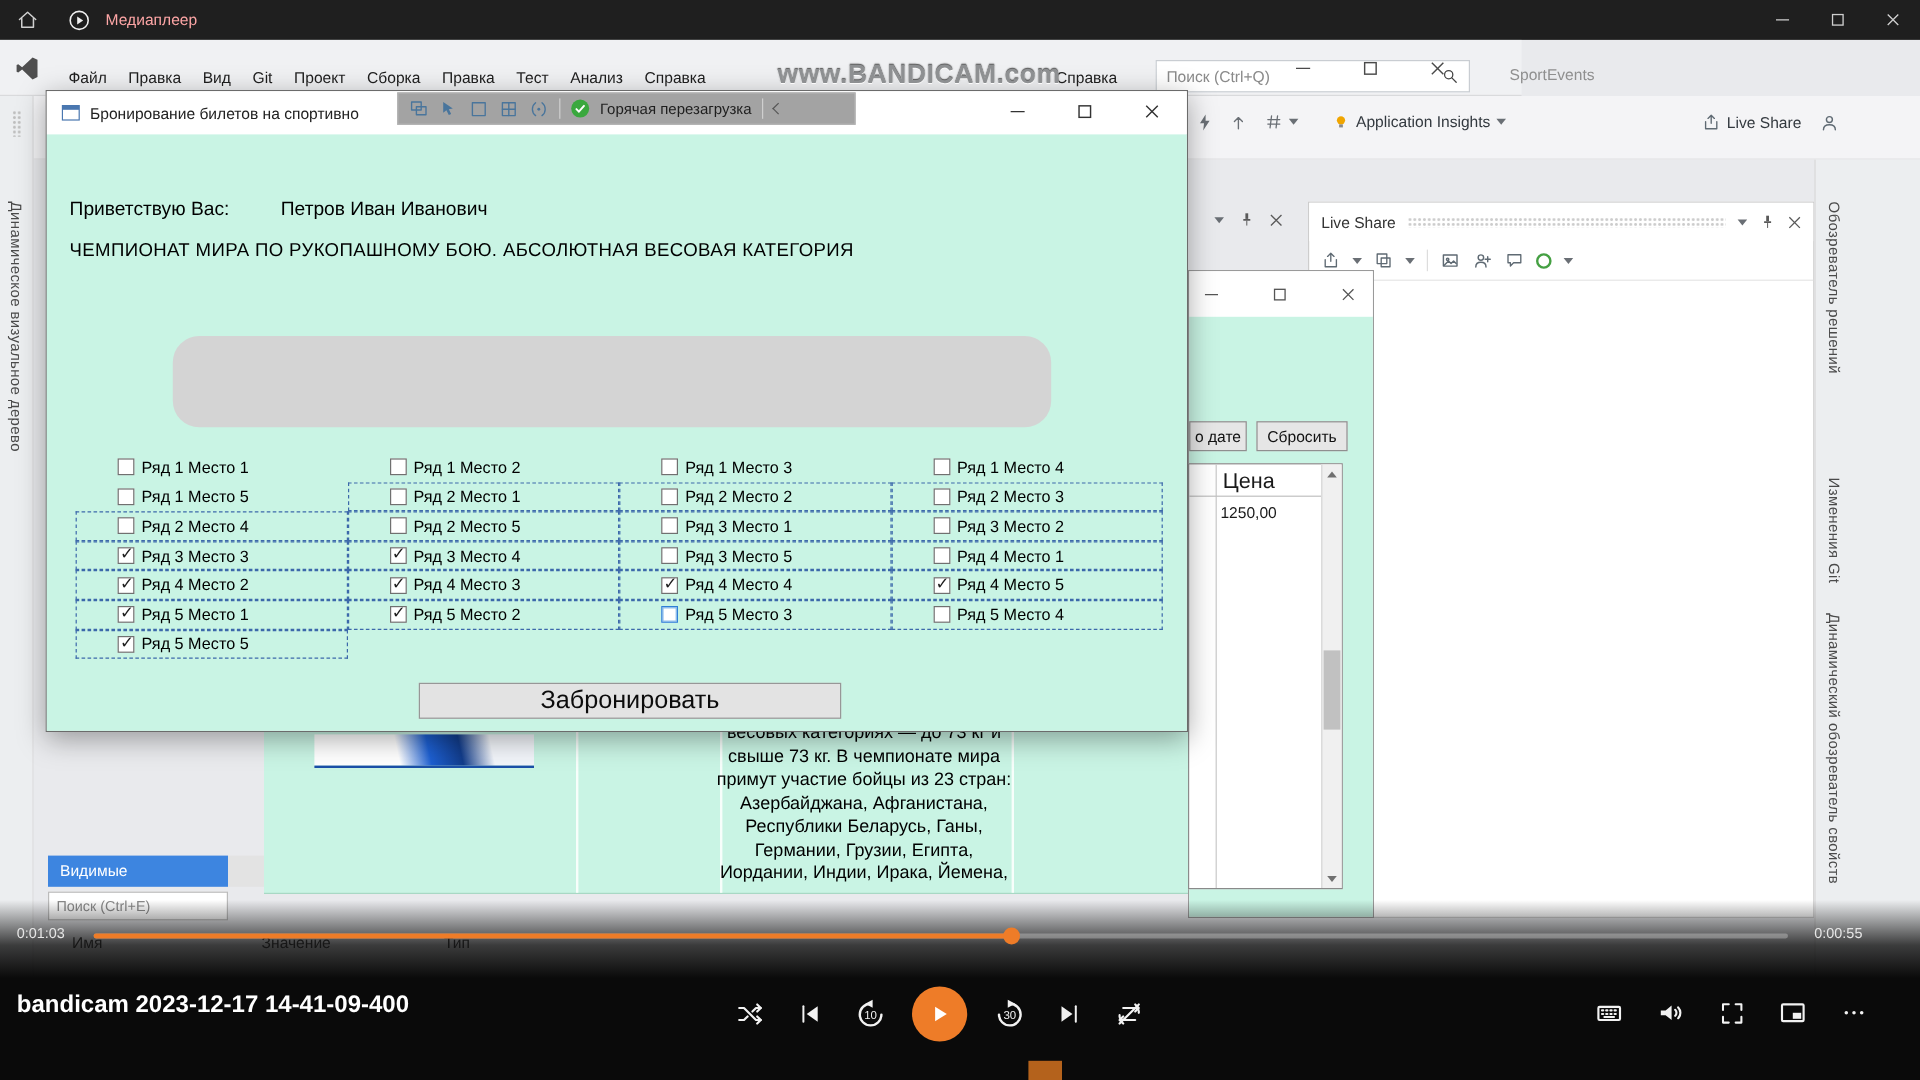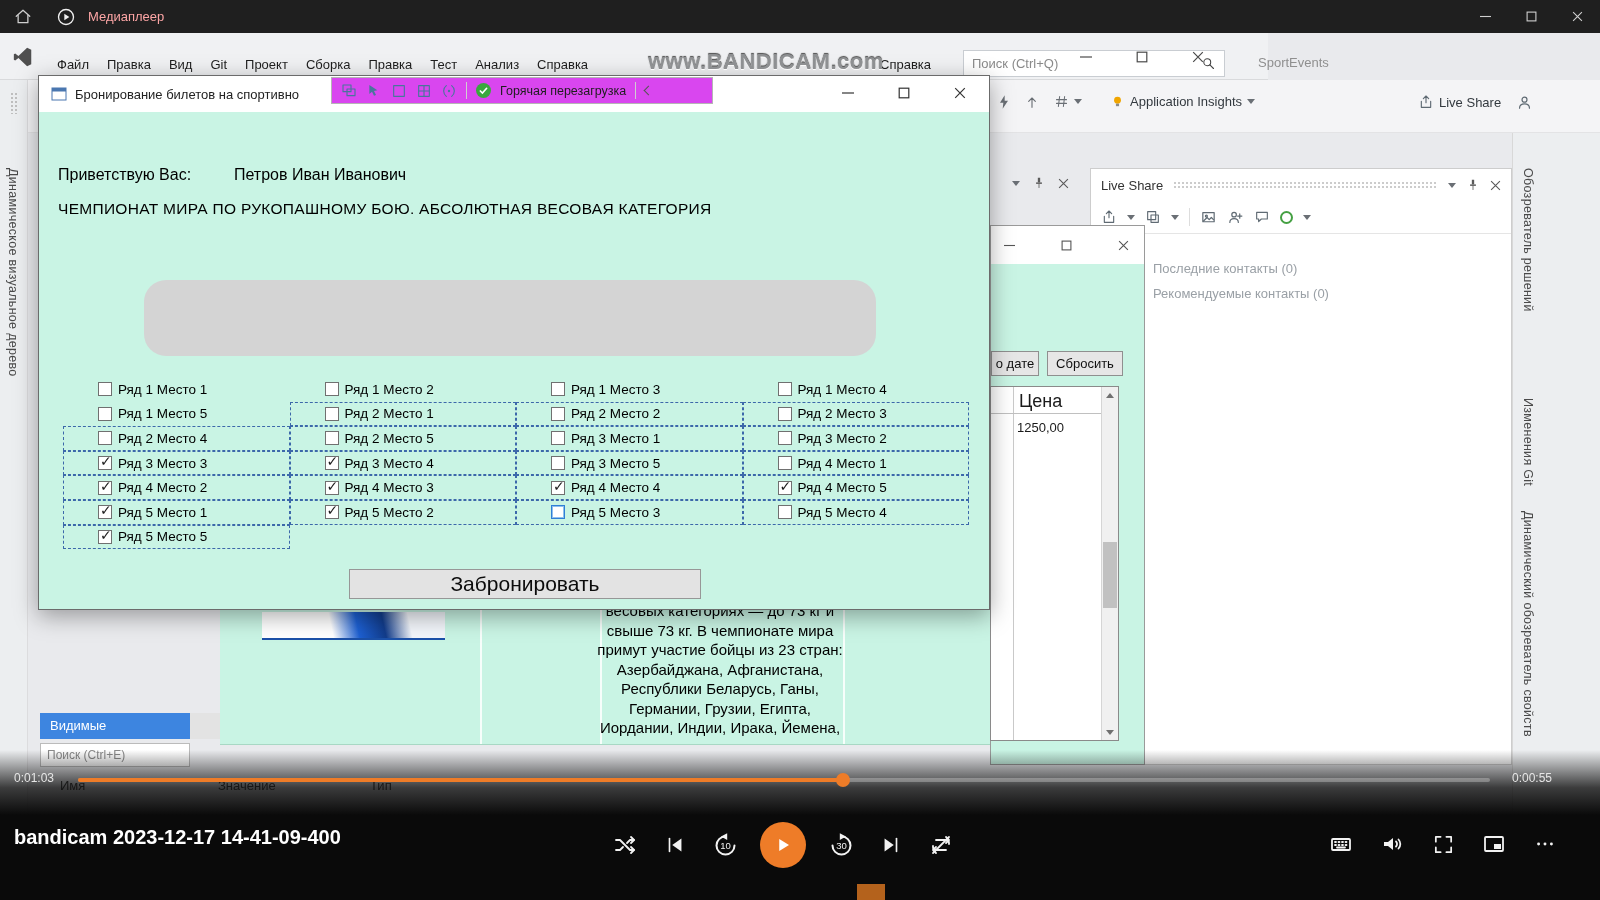--- a/index.html
+++ b/index.html
@@ -86,21 +86,21 @@
 .tri-dn{width:0;height:0;border-left:4px solid transparent;border-right:4px solid transparent;border-top:5px solid #707070}
 .sthumb{position:absolute;left:1px;width:14px;background:#c1c1c1}
 
 
 .bk-form{position:absolute;left:38px;top:42px;width:952px;height:535px;border:1px solid #6b6b6b;background:#fff;box-shadow:0 6px 22px rgba(0,0,0,.35)}
 .bk-title{position:absolute;left:0;top:0;right:0;height:36px;background:#fff;display:flex;align-items:center;padding-left:12px}
 .bk-title .t{font-size:13px;color:#222;margin-left:8px;width:236px;overflow:hidden;white-space:nowrap}
 .bk-btns{position:absolute;right:8px;top:3px;display:flex;gap:14px}
 .bk-btns button{width:42px;height:28px;display:flex;align-items:center;justify-content:center;color:#333}
 .bk-body{position:absolute;left:0;top:36px;right:0;bottom:0}
-.dbg-bar{position:absolute;left:292px;top:1px;width:382px;height:27px;background:#d946ef;border:1px solid #b5b5b5;
+.dbg-bar{position:absolute;left:292px;top:1px;width:382px;height:27px;background:#a3a3a3;border:1px solid #b5b5b5;
   display:flex;align-items:center;gap:9px;padding:0 9px;color:#49759c;z-index:5}
 .dbg-sep{width:1px;height:17px;background:#cfcfcf}
 .hr-label{font-size:12.5px;color:#1e1e1e;white-space:nowrap}
 .hr-check{width:15px;height:15px;border-radius:50%;background:#3aa83e;display:flex;align-items:center;justify-content:center}
 .greet-l{position:absolute;left:19px;top:54px;font-size:16px;color:#000}
 .greet-n{position:absolute;left:195px;top:54px;font-size:16px;color:#000}
 .ev-head{position:absolute;left:19px;top:88px;font-size:15.5px;letter-spacing:.3px;color:#000}
 .stage{position:absolute;left:105px;top:168px;width:732px;height:76px;background:#d4d4d4;border-radius:22px}
 .seat-grid{position:absolute;left:24px;top:265px;width:906px;display:grid;grid-template-columns:repeat(4,1fr);grid-auto-rows:24.6px}
 .seat{display:flex;align-items:center;gap:6px;padding-left:34px;border:1px dashed transparent;font-size:13.5px;color:#000}
@@ -309,24 +309,20 @@
             <circle cx="10" cy="8" r="3.2"></circle>
             <path d="M4 19c0-3.5 2.6-5.5 6-5.5s6 2 6 5.5"></path>
             <path d="M18 7v6M15 10h6"></path>
           </svg>
         <svg class="sic" width="16" height="16" viewBox="0 0 24 24">
             <path d="M4 5h16v10H11l-4 4v-4H4z"></path>
           </svg>
         <span class="ls-ring"></span>
         <span class="chev-d"></span>
       </div>
-      <div style="padding:22px 0 0 62px">
-          <div class="contact">Последние контакты (0)</div>
-          <div class="contact">Рекомендуемые контакты (0)</div>
-        </div>
     </div>
 
     <div class="watch-tab" style="background:#3d85e0">Видимые</div>
     <div class="watch-drag dots"></div>
     <div class="watch-search">
       <input placeholder="Поиск (Ctrl+E)" style="">
     </div>
     <div class="watch-cols">
         <span class="wcol" style="left: 20px;">Имя</span>
         <span class="wcol" style="left: 178px;">Значение</span>

